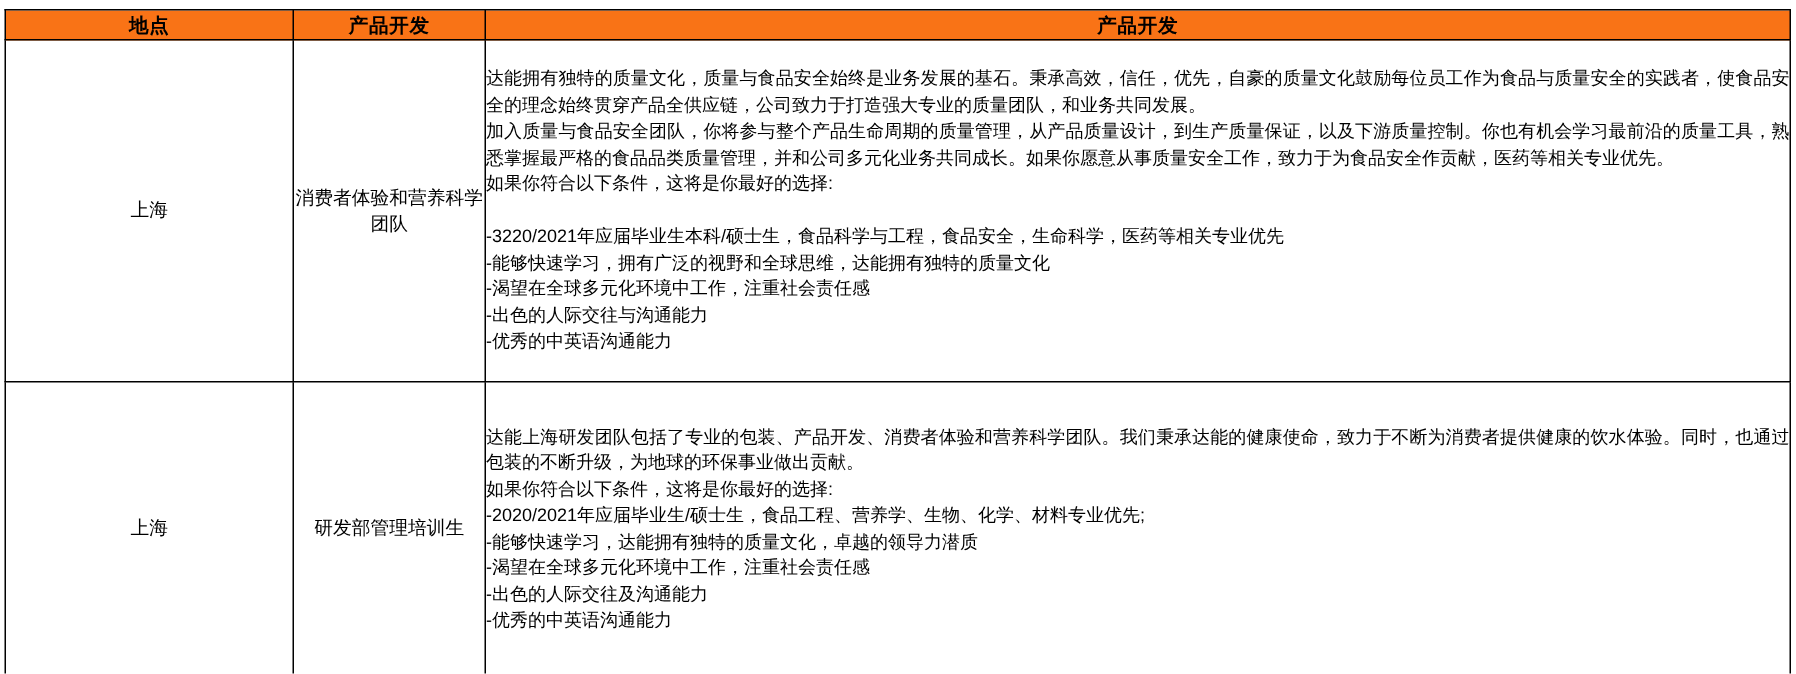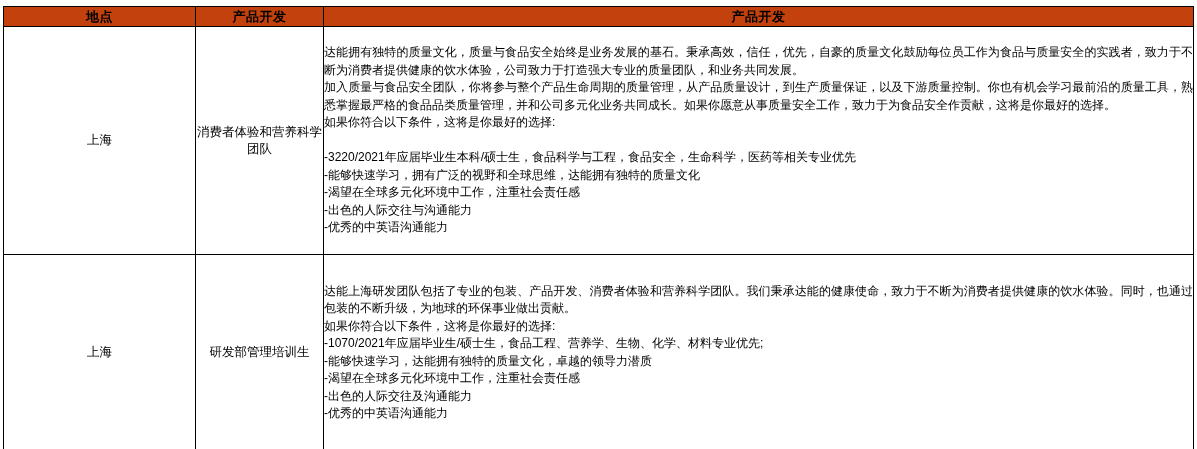--- a/index.html
+++ b/index.html
@@ -28,21 +28,21 @@
   table.jobs col.c-location { width: 192px; }
   table.jobs col.c-title    { width: 128px; }
   table.jobs col.c-desc     { width: 870px; }
 
   table.jobs th, table.jobs td {
     border: 1px solid #000000;
     vertical-align: middle;
     padding: 0;
   }
   table.jobs thead th {
-    background: #c2410c;
+    background: #f97316;
     font-weight: bold;
     font-size: 13px;
     text-align: center;
     height: 19px;
     line-height: 19px;
     letter-spacing: 0.5px;
   }
   td.loc, td.title {
     text-align: center;
     font-size: 12.5px;
@@ -84,38 +84,38 @@
         <th>地点</th>
         <th>产品开发</th>
         <th>产品开发</th>
       </tr>
     </thead>
     <tbody>
       <tr class="row1">
         <td class="loc">上海</td>
         <td class="title">消费者体验和营养科学团队</td>
         <td class="desc">
-          <p>达能拥有独特的质量文化，质量与食品安全始终是业务发展的基石。秉承高效，信任，优先，自豪的质量文化鼓励每位员工作为食品与质量安全的实践者，致力于不断为消费者提供健康的饮水体验，公司致力于打造强大专业的质量团队，和业务共同发展。</p>
-          <p>加入质量与食品安全团队，你将参与整个产品生命周期的质量管理，从产品质量设计，到生产质量保证，以及下游质量控制。你也有机会学习最前沿的质量工具，熟悉掌握最严格的食品品类质量管理，并和公司多元化业务共同成长。如果你愿意从事质量安全工作，致力于为食品安全作贡献，这将是你最好的选择。</p>
+          <p>达能拥有独特的质量文化，质量与食品安全始终是业务发展的基石。秉承高效，信任，优先，自豪的质量文化鼓励每位员工作为食品与质量安全的实践者，使食品安全的理念始终贯穿产品全供应链，公司致力于打造强大专业的质量团队，和业务共同发展。</p>
+          <p>加入质量与食品安全团队，你将参与整个产品生命周期的质量管理，从产品质量设计，到生产质量保证，以及下游质量控制。你也有机会学习最前沿的质量工具，熟悉掌握最严格的食品品类质量管理，并和公司多元化业务共同成长。如果你愿意从事质量安全工作，致力于为食品安全作贡献，医药等相关专业优先。</p>
           <p>如果你符合以下条件，这将是你最好的选择:</p>
           <p class="blank"></p>
           <p>-3220/2021年应届毕业生本科/硕士生，食品科学与工程，食品安全，生命科学，医药等相关专业优先</p>
           <p>-能够快速学习，拥有广泛的视野和全球思维，达能拥有独特的质量文化</p>
           <p>-渴望在全球多元化环境中工作，注重社会责任感</p>
           <p>-出色的人际交往与沟通能力</p>
           <p>-优秀的中英语沟通能力</p>
         </td>
       </tr>
       <tr class="row2">
         <td class="loc">上海</td>
         <td class="title">研发部管理培训生</td>
         <td class="desc">
           <p>达能上海研发团队包括了专业的包装、产品开发、消费者体验和营养科学团队。我们秉承达能的健康使命，致力于不断为消费者提供健康的饮水体验。同时，也通过包装的不断升级，为地球的环保事业做出贡献。</p>
           <p>如果你符合以下条件，这将是你最好的选择:</p>
-          <p>-1070/2021年应届毕业生/硕士生，食品工程、营养学、生物、化学、材料专业优先;</p>
+          <p>-2020/2021年应届毕业生/硕士生，食品工程、营养学、生物、化学、材料专业优先;</p>
           <p>-能够快速学习，达能拥有独特的质量文化，卓越的领导力潜质</p>
           <p>-渴望在全球多元化环境中工作，注重社会责任感</p>
           <p>-出色的人际交往及沟通能力</p>
           <p>-优秀的中英语沟通能力</p>
         </td>
       </tr>
     </tbody>
   </table>
 </div>
 

